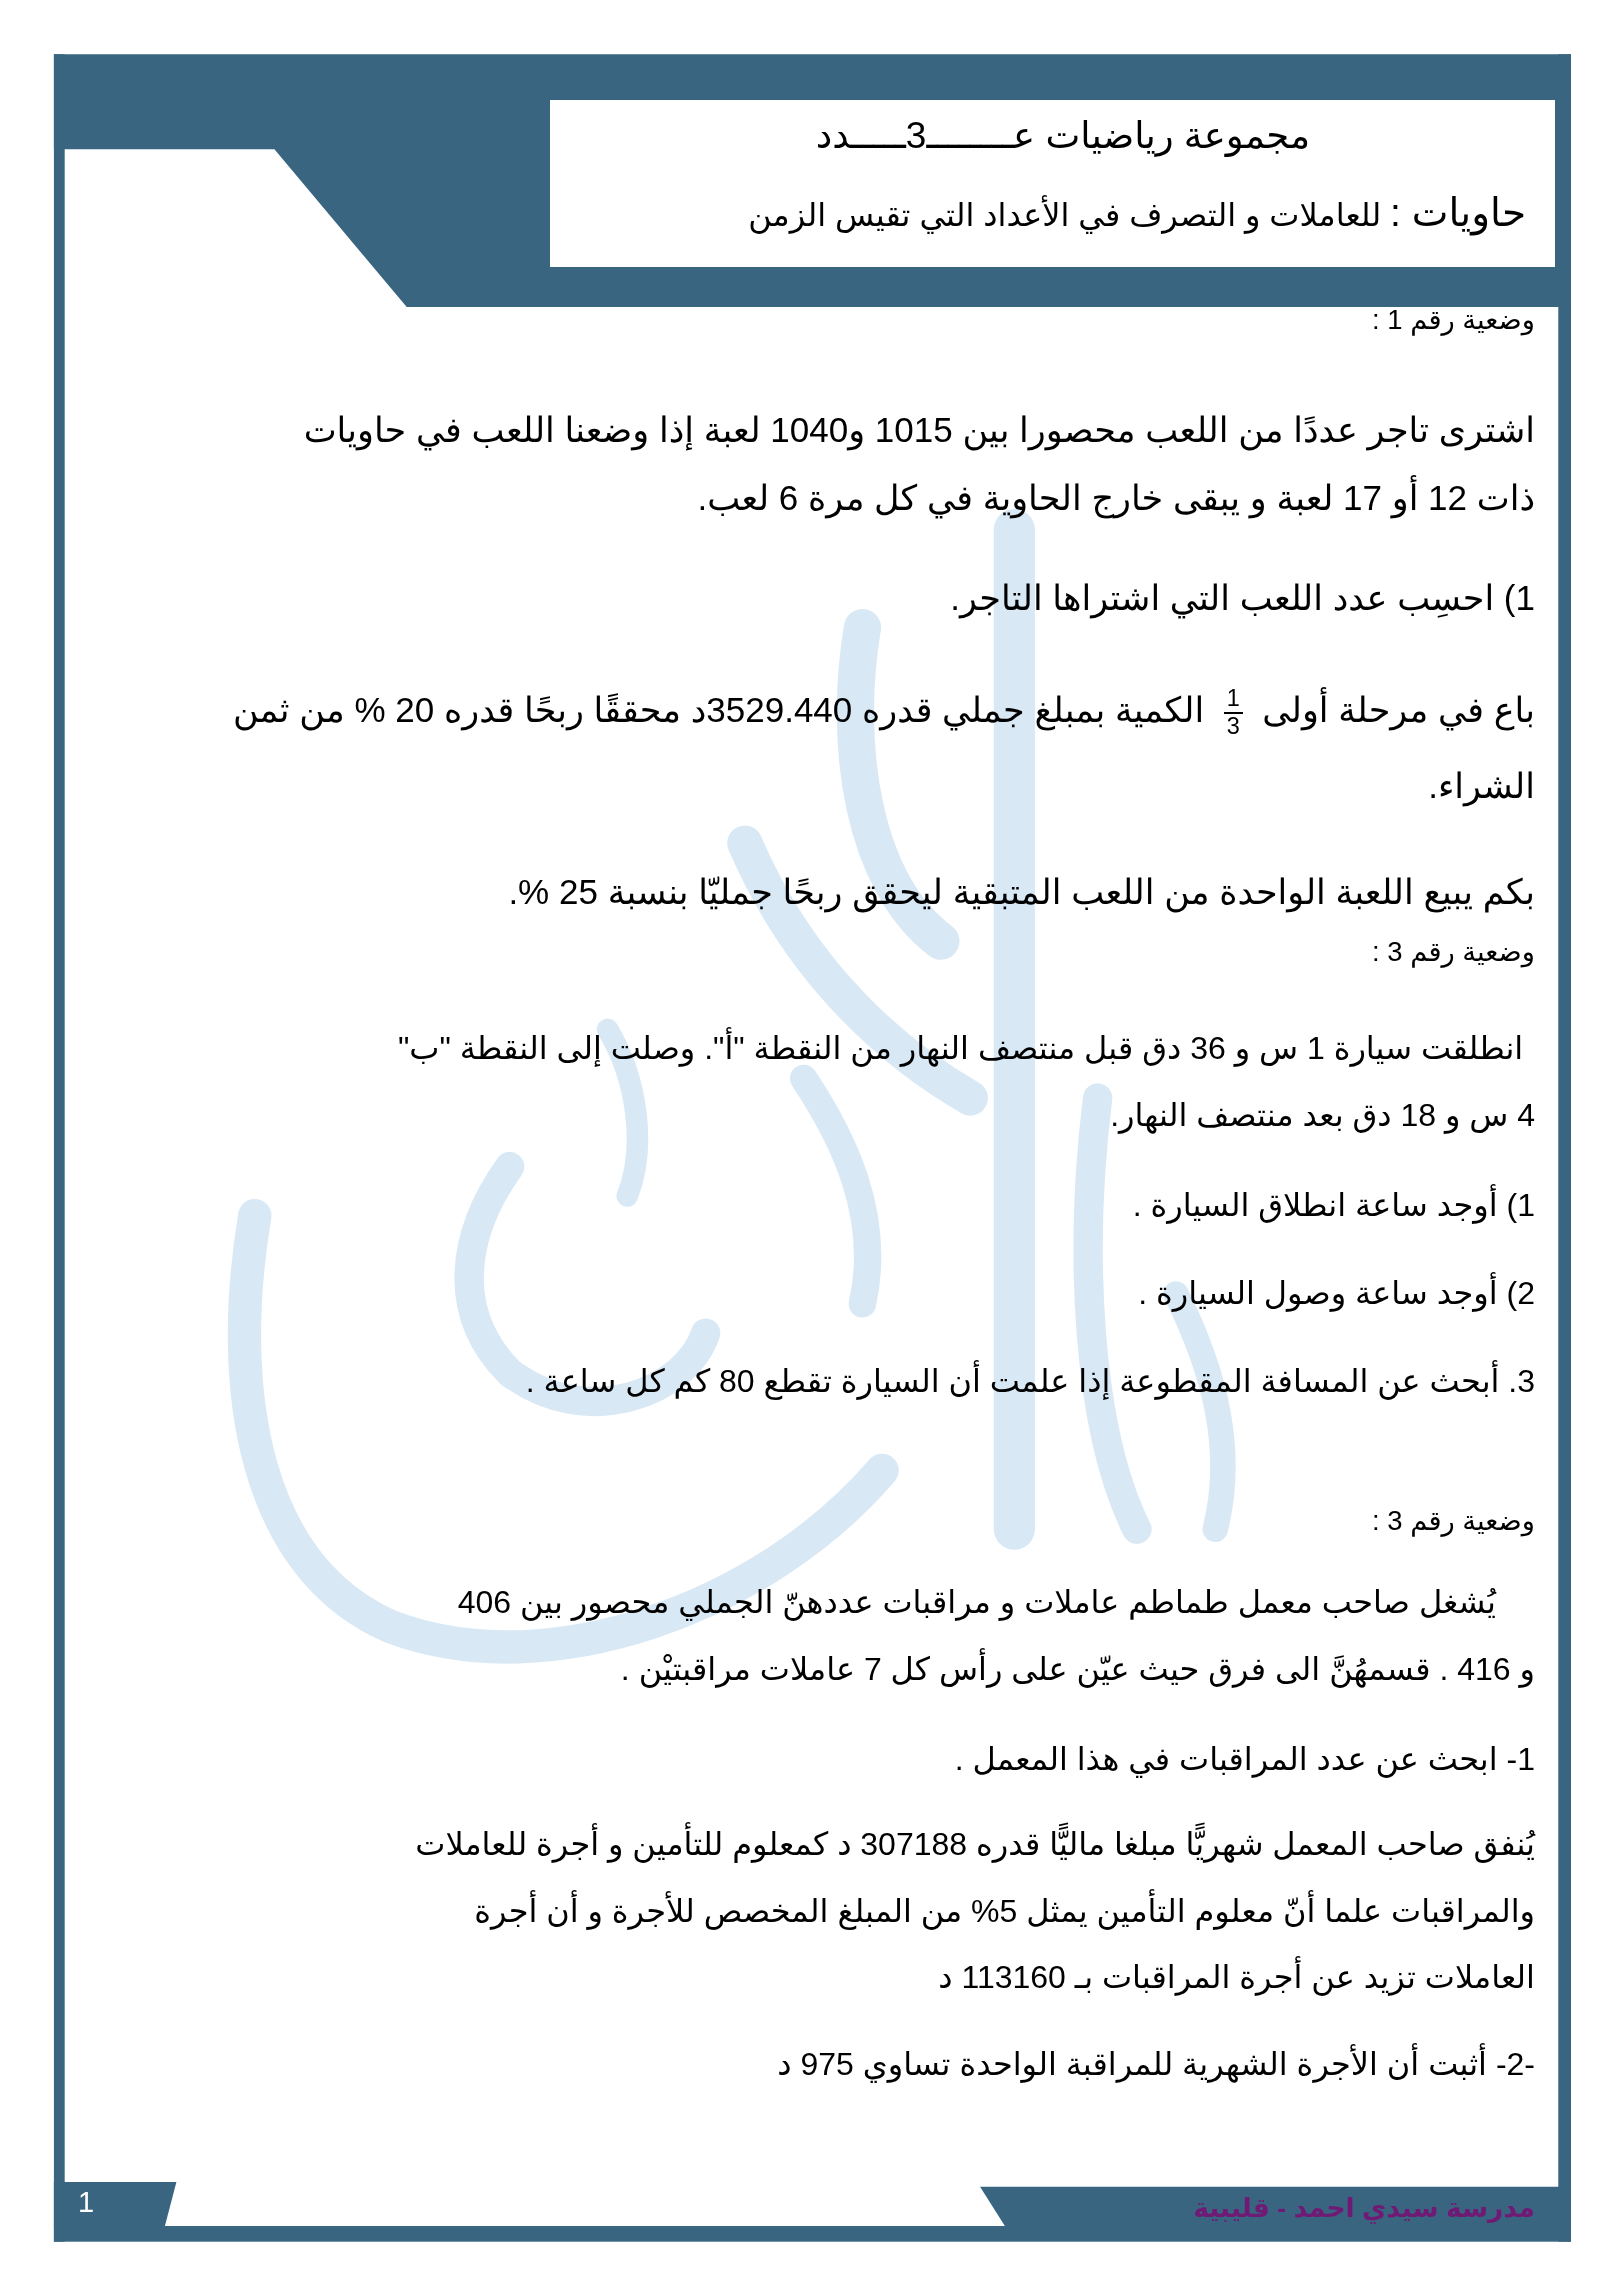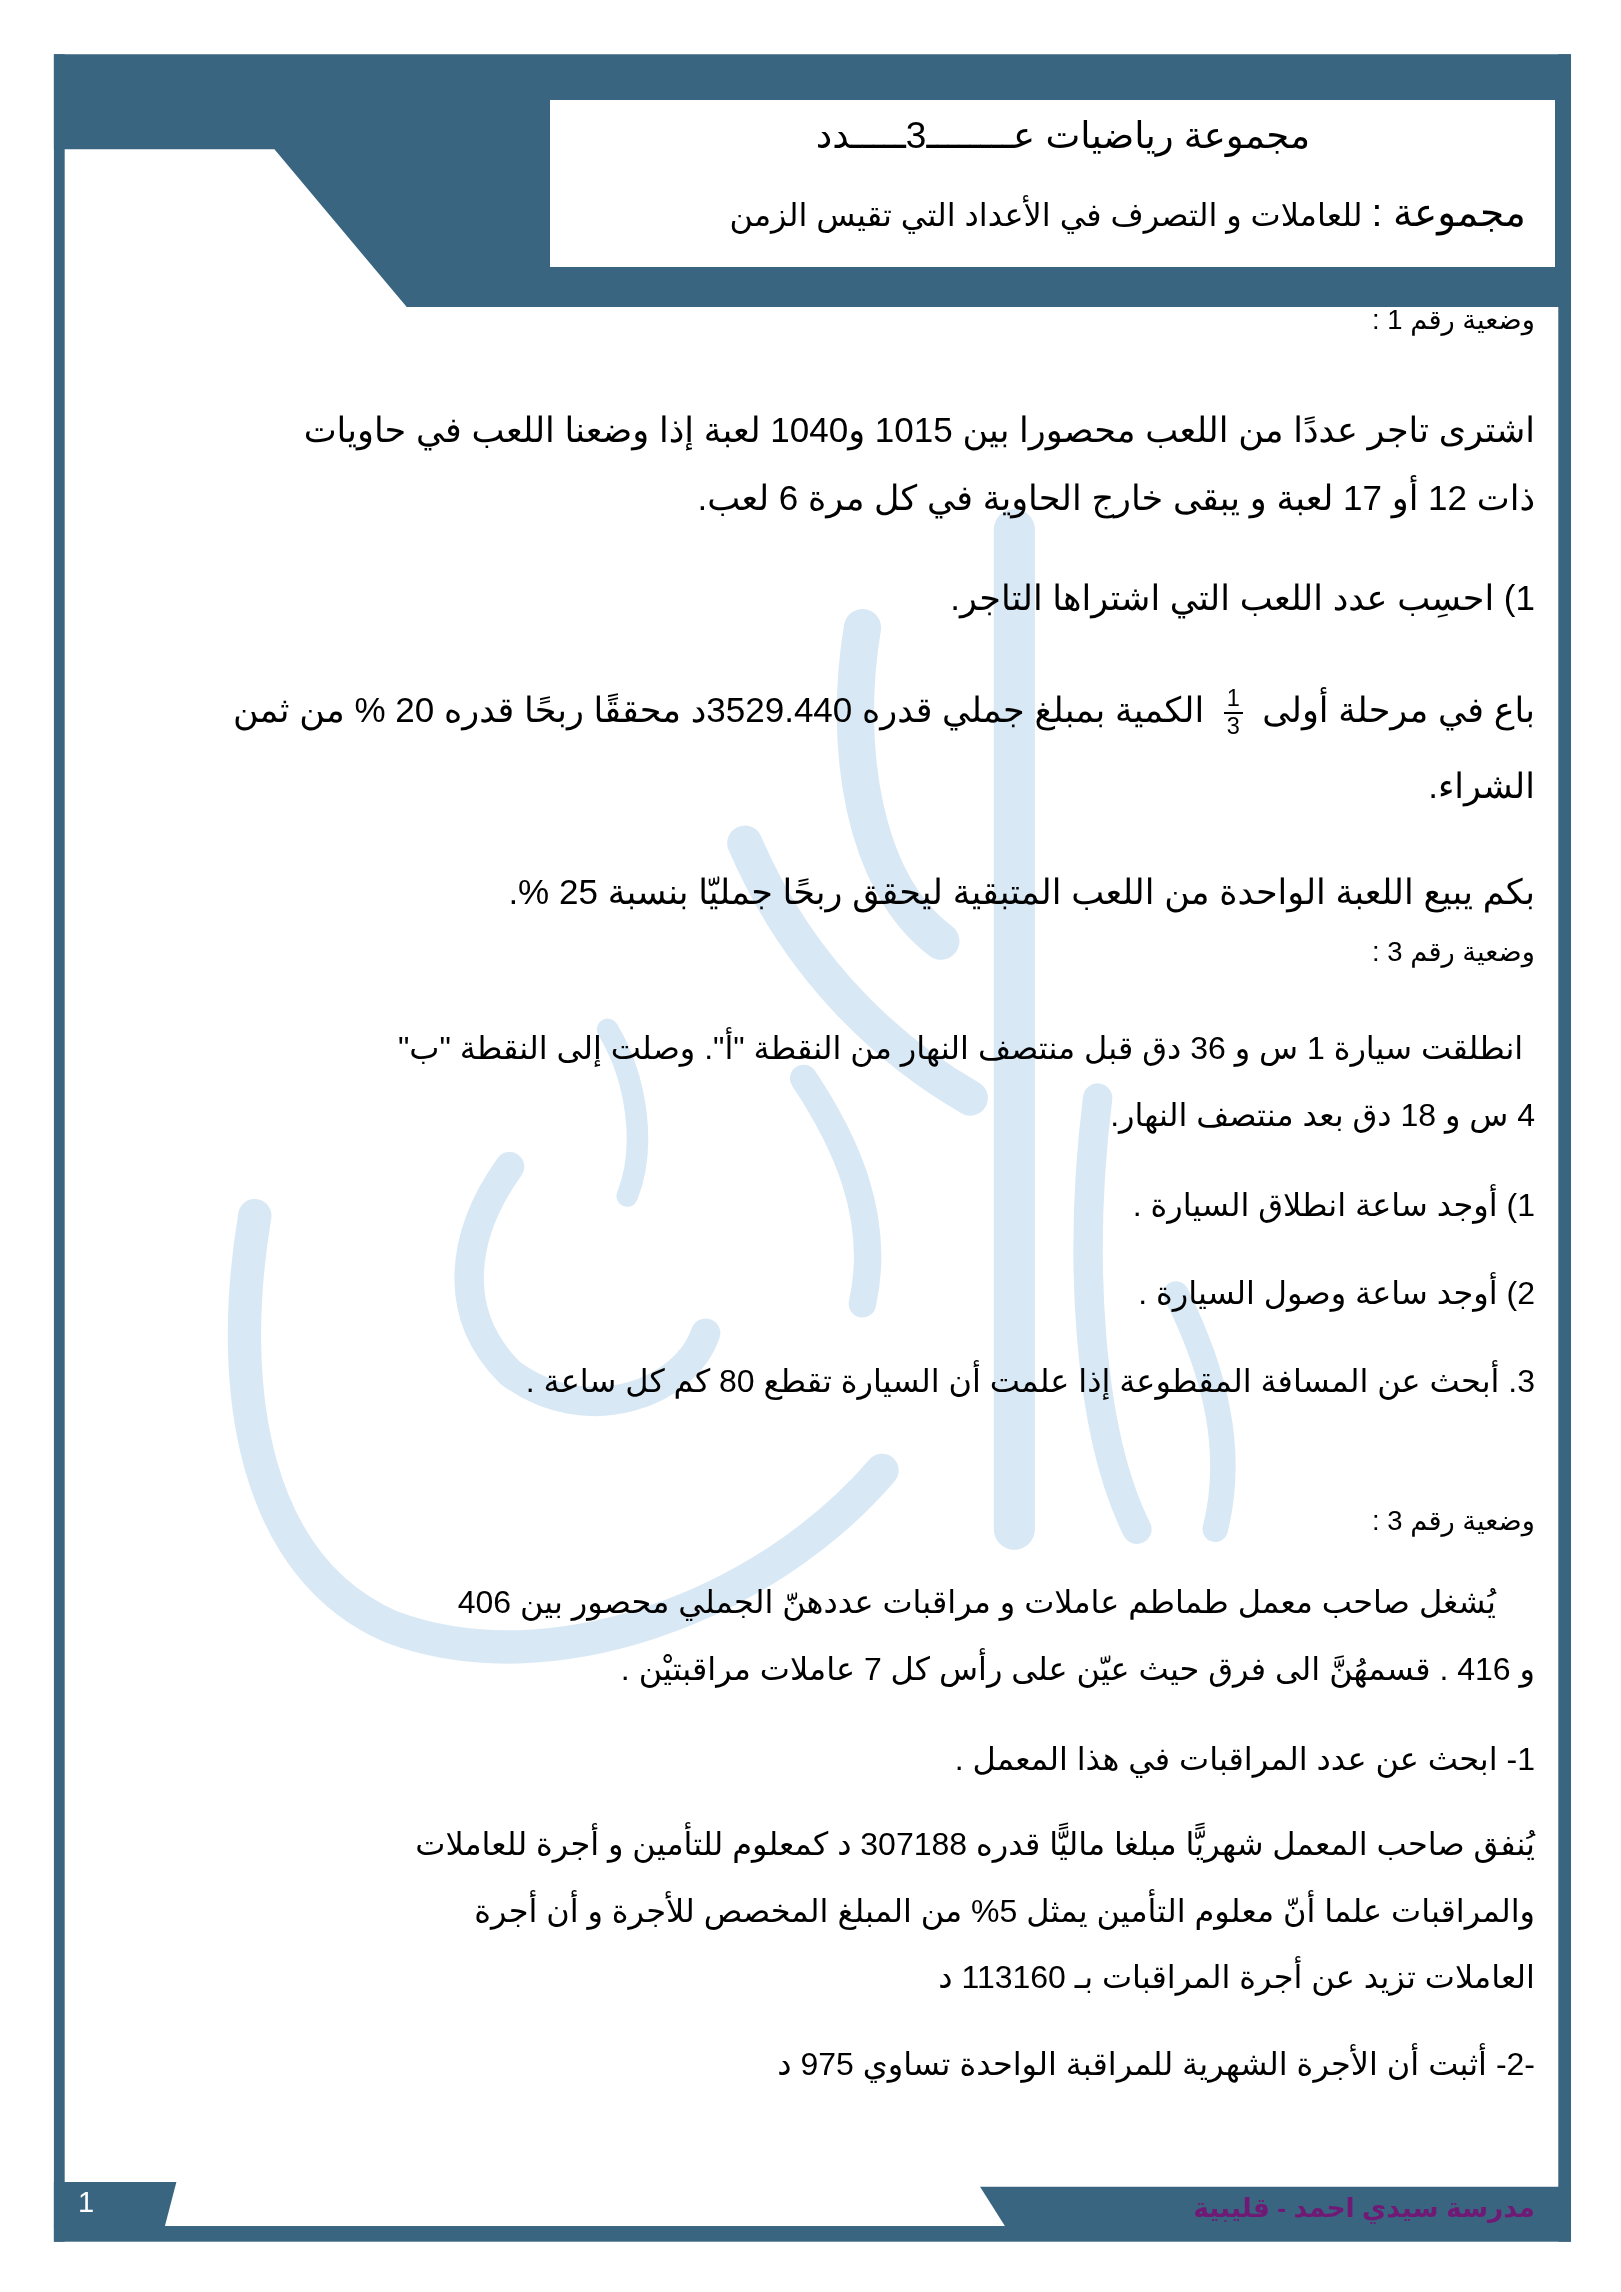--- a/index.html
+++ b/index.html
@@ -54,21 +54,21 @@
     <path d="M820,1100 C860,1160 900,1240 880,1330" stroke-width="28"></path>
     <path d="M1120,1120 C1100,1280 1110,1460 1160,1560" stroke-width="30"></path>
     <path d="M1200,1320 C1240,1400 1260,1480 1240,1560" stroke-width="26"></path>
     <path d="M620,1050 C650,1100 660,1170 640,1220" stroke-width="22"></path>
   </g>
 </svg>
 
 <div class="header-box">
   <div class="header-title">مجموعة رياضيات عــــــــ3ـــــدد</div>
   <div class="header-subject">
-    <span class="label">مجموعة :</span><span> للعاملات و التصرف في الأعداد التي تقيس الزمن</span>
+    <span class="label">حاويات :</span><span> للعاملات و التصرف في الأعداد التي تقيس الزمن</span>
   </div>
 </div>
 
 <div class="content">
 
   <div class="line sit-title" style="top:304px">وضعية رقم 1 :</div>
   <div class="line para-b" style="top:410px">اشترى تاجر عددًا من اللعب محصورا بين 1015 و1040 لعبة إذا وضعنا اللعب في حاويات</div>
   <div class="line para-b" style="top:478px">ذات 12 أو 17 لعبة و يبقى خارج الحاوية في كل مرة 6 لعب.</div>
   <div class="line para-b" style="top:578px">1) احسِب عدد اللعب التي اشتراها التاجر.</div>
   <div class="line para-b" style="top:686px; left:0; text-align:right;">

